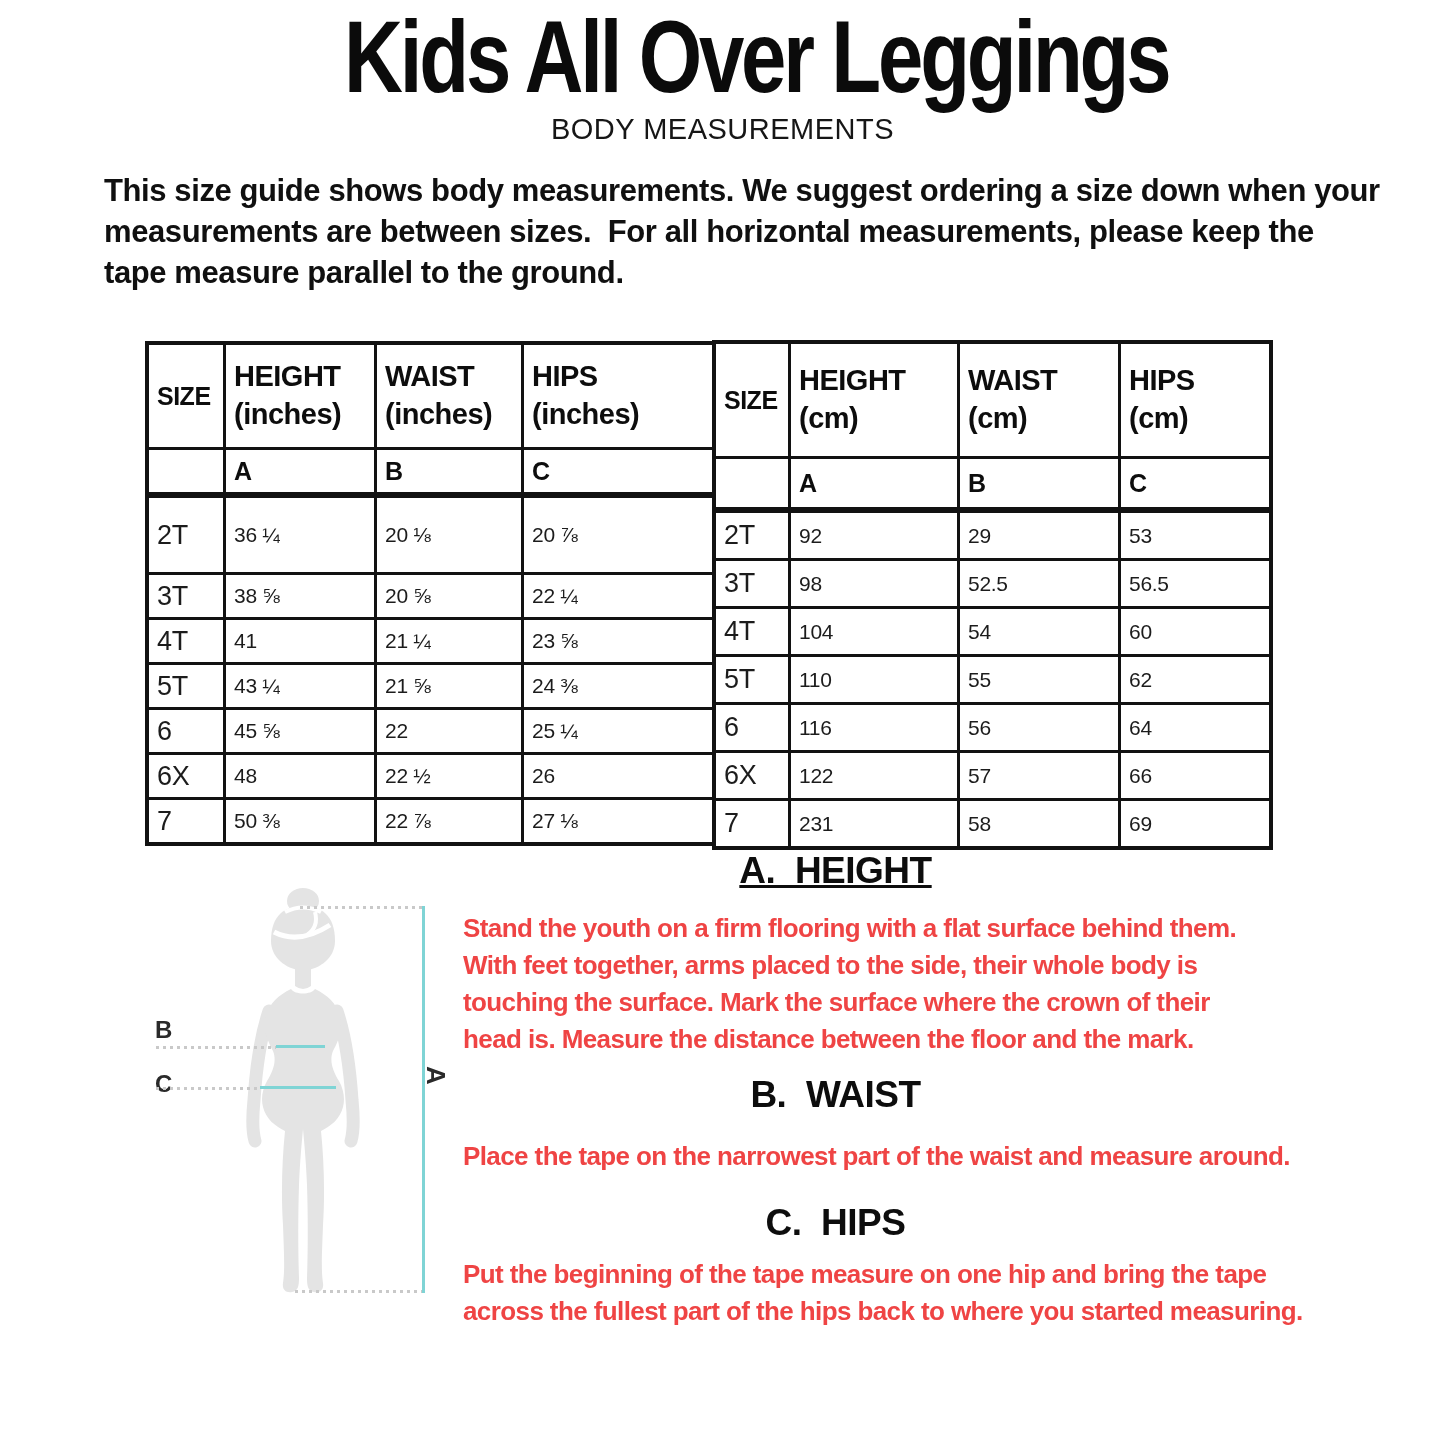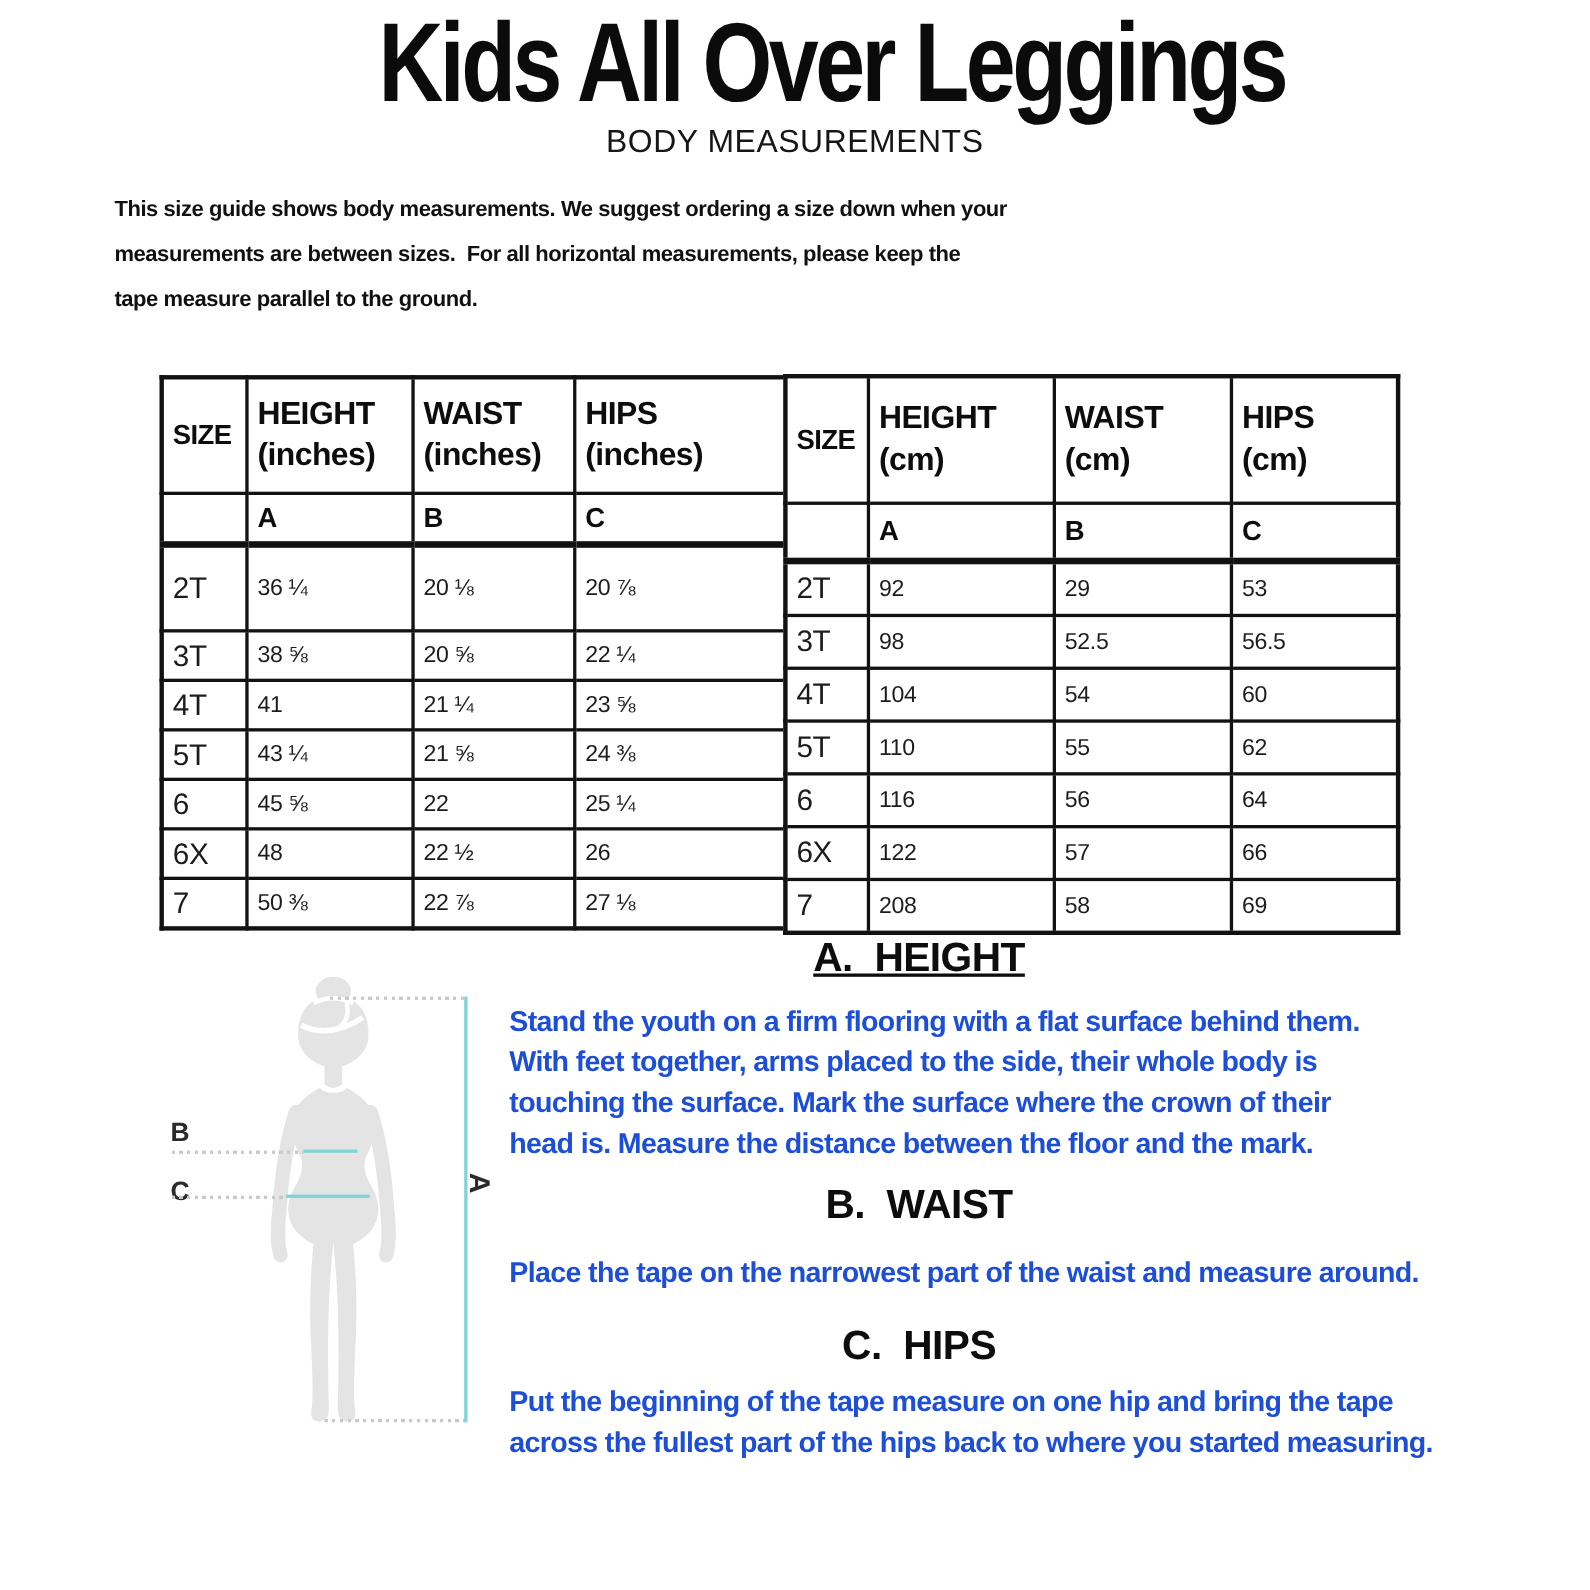--- a/index.html
+++ b/index.html
@@ -14,21 +14,21 @@
 
   
   .title-wrap{position:absolute;left:0;top:4px;width:1445px;text-align:center;margin-left:34px;}
   .title-text{display:inline-block;font-size:102px;line-height:1.04;font-weight:700;letter-spacing:-4px;
               transform:scaleX(.8);transform-origin:50% 50%;white-space:nowrap;color:#0b0b0b;}
   .subtitle{position:absolute;left:0;top:113px;width:1445px;text-align:center;
             font-size:29px;font-weight:400;letter-spacing:.5px;color:#161616;}
 
   
   .intro{position:absolute;left:104px;top:170px;width:1330px;margin:0;
-         font-size:20px;font-weight:700;letter-spacing:-.4px;line-height:41px;white-space:pre-wrap;color:#101010;}
+         font-size:31px;font-weight:700;letter-spacing:-.4px;line-height:41px;white-space:pre-wrap;color:#101010;}
 
   
   .size-table{position:absolute;border-collapse:collapse;table-layout:fixed;background:#fff;border:4px solid #121212;margin-top:29px;}
   .size-table th,.size-table td{border:3px solid #121212;text-align:left;vertical-align:middle;
                                 padding:0 2px 0 8px;overflow:hidden;}
   .hl{display:block;font-weight:700;font-size:29px;letter-spacing:-.5px;line-height:1.3;color:#0d0d0d;}
   .size-table th:first-child .hl{font-size:25px;}
   .letters td{font-weight:700;font-size:25px;color:#0d0d0d;border-bottom-width:6px;}
   .size-table tbody td{font-size:21px;font-weight:400;color:#1c1c1c;letter-spacing:-.3px;}
   .size-table tbody td:first-child{font-size:27px;}
@@ -68,21 +68,21 @@
   .teal{position:absolute;background:var(--teal);}
   .teal.hb{left:126px;top:165px;width:49px;height:3px;}
   .teal.hc{left:110px;top:206px;width:76px;height:3px;}
   .teal.vline{left:272px;top:26px;width:3px;height:387px;}
 
   
   .instructions{position:absolute;left:463px;top:850px;width:975px;height:545px;}
   .instructions h2{position:absolute;margin:0;font-size:37px;font-weight:700;letter-spacing:-.5px;
                    white-space:pre;width:745px;text-align:center;color:#0d0d0d;}
   .instructions p{position:absolute;margin:0;font-size:26px;font-weight:700;letter-spacing:-.6px;
-                  line-height:37px;white-space:pre-wrap;width:975px;color:#1d4ed8;}
+                  line-height:37px;white-space:pre-wrap;width:975px;color:#ef4444;}
   #sec-a-h{top:0;text-decoration:underline;}   #sec-a-p{top:60px;}
   #sec-b-h{top:224px;} #sec-b-p{top:288px;}
   #sec-c-h{top:352px;} #sec-c-p{top:406px;}
 </style>
 </head>
 <body>
 
 <div class="canvas">
 
   <div class="title-wrap">
@@ -223,21 +223,21 @@
           <td>64</td>
         </tr>
         <tr class="r5">
           <td>6X</td>
           <td>122</td>
           <td>57</td>
           <td>66</td>
         </tr>
         <tr class="r6">
           <td>7</td>
-          <td>208</td>
+          <td>231</td>
           <td>58</td>
           <td>69</td>
         </tr>
       </tbody>
     </table>
 
   <div class="diagram">
     <svg width="160" height="410" viewBox="0 0 160 410" aria-hidden="true">
 
       <ellipse cx="78" cy="16" rx="16" ry="13" fill="currentColor"></ellipse>

